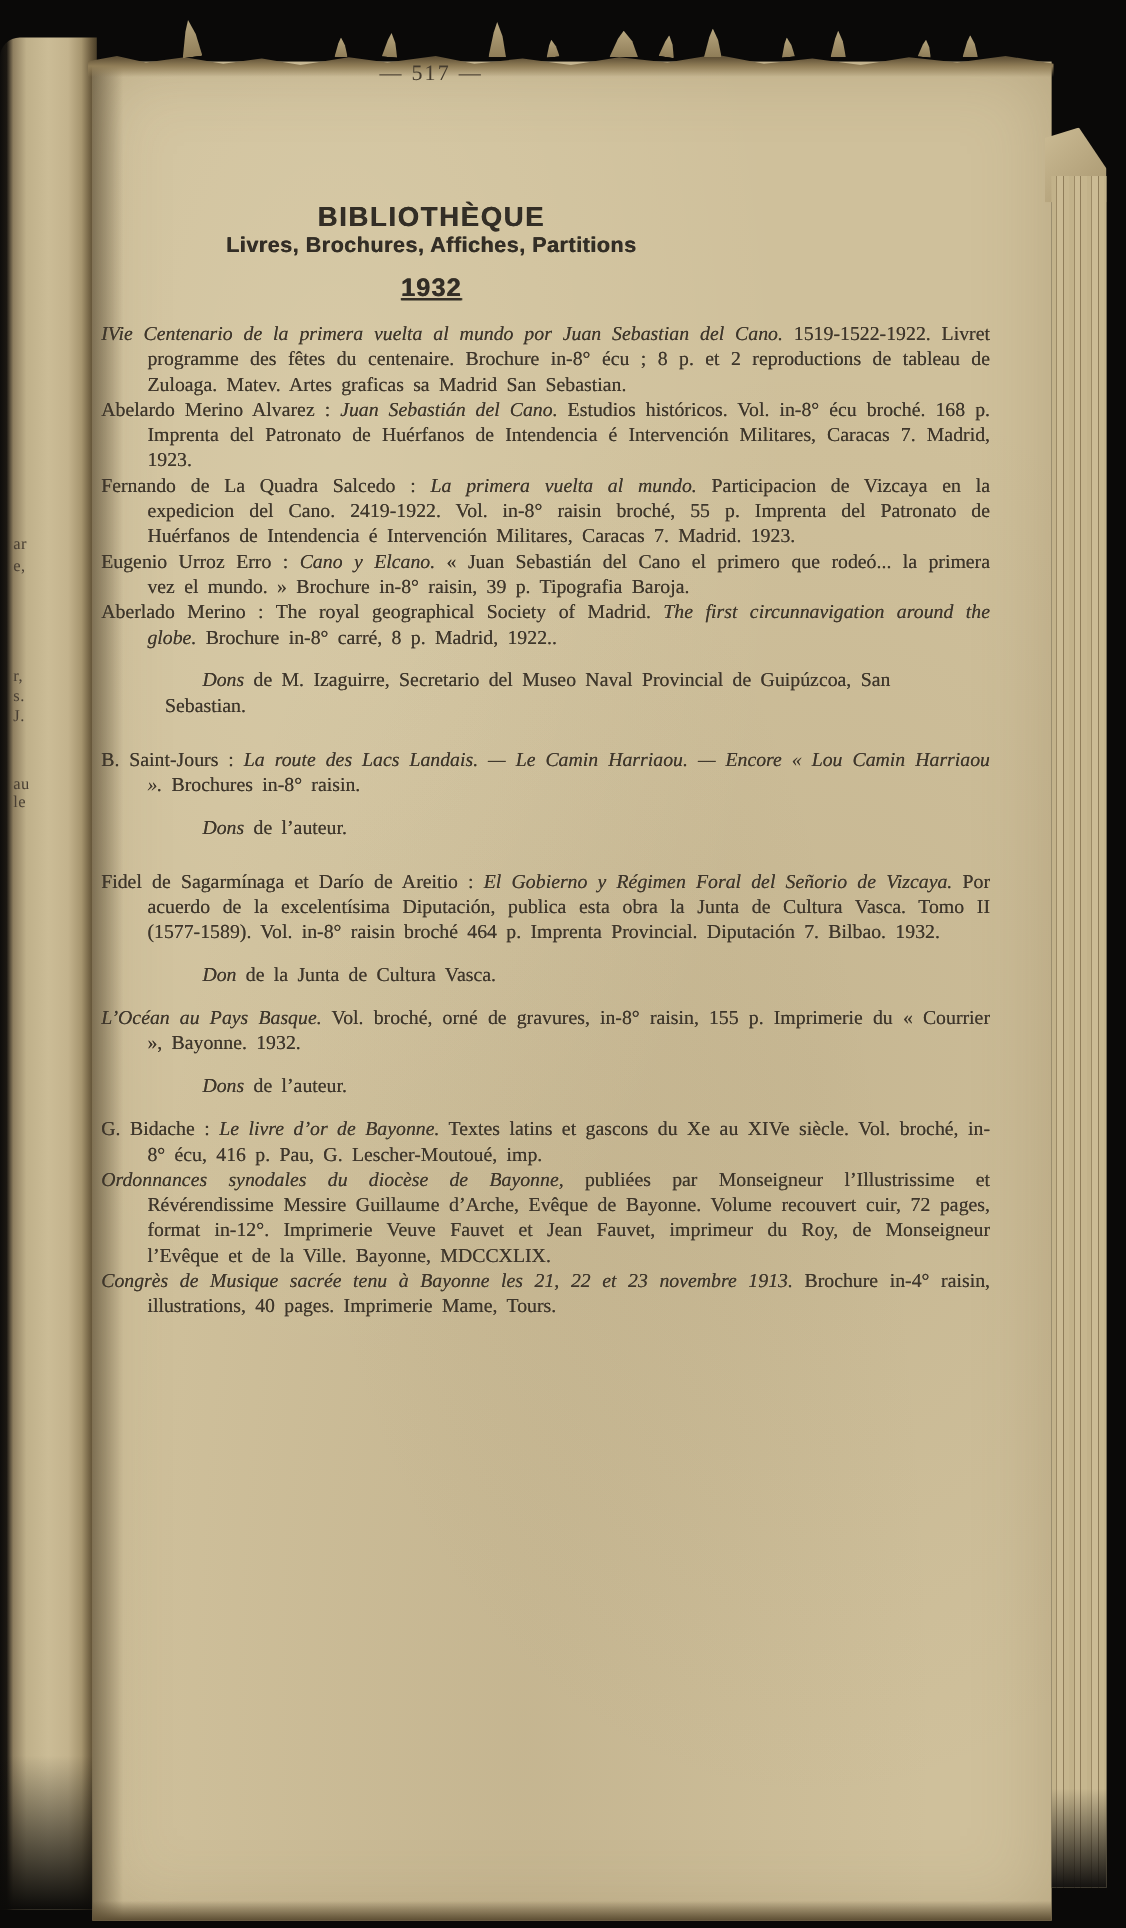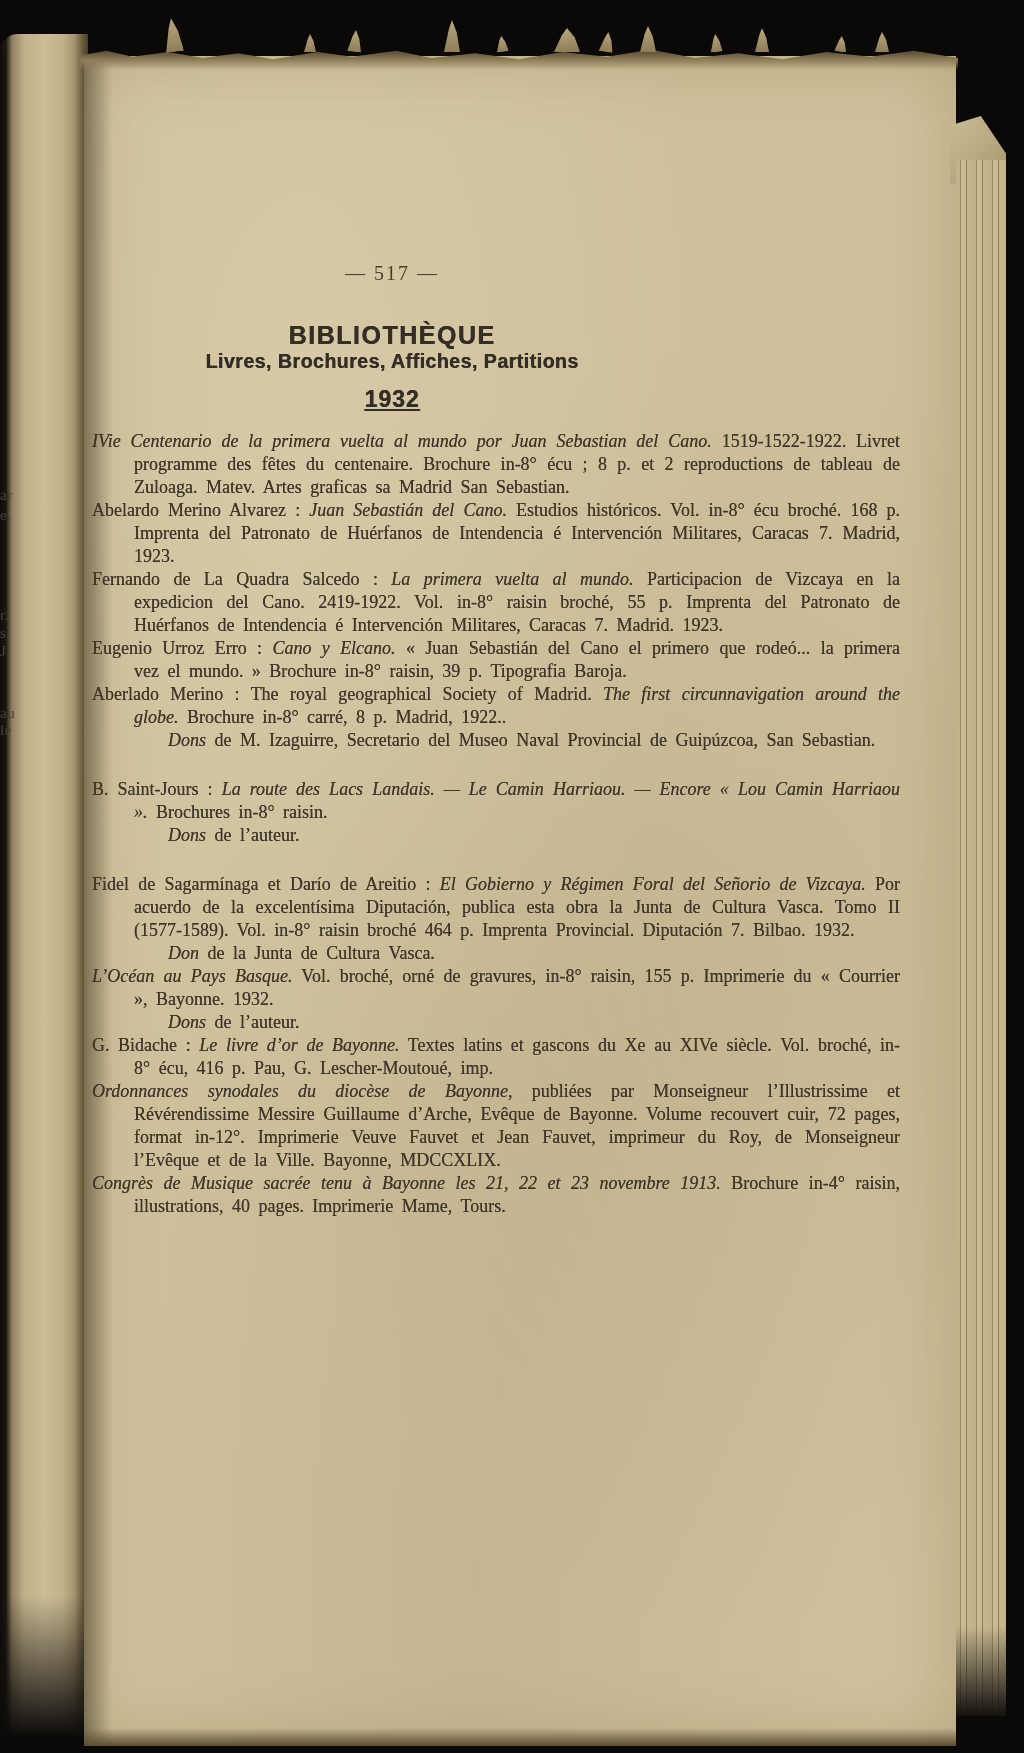--- a/index.html
+++ b/index.html
@@ -6,21 +6,21 @@
   .scene{position:relative;width:1024px;height:1753px;background:#0a0908;overflow:hidden;
          font-family:"Liberation Serif","DejaVu Serif",serif;}
 
   
   .facing{position:absolute;left:0;top:34px;height:1702px;width:88px;
           background:linear-gradient(90deg,#0e0d0b 0px,#1c1812 6px,#8f7f60 12px,#bfb08a 24px,
                      #cbbc96 44px,#c3b38d 62px,#a6956f 74px,#6f5f41 82px,#4a3e28 88px);
           border-top-left-radius:18px;}
   .facing::after{content:'';position:absolute;left:0;right:0;bottom:0;height:140px;
           background:linear-gradient(0deg,#0c0b09 0,rgba(12,11,9,0) 100%);}
-  .frag{position:absolute;left:0;width:16px;font-size:15px;color:#4a4034;line-height:16px;
+  .frag{position:absolute;left:12px;width:16px;font-size:15px;color:#4a4034;line-height:16px;
         letter-spacing:.5px;filter:blur(.2px);}
 
   
   .page{position:absolute;left:84px;top:56px;width:872px;height:1690px;
         background-color:#cfc09b;
         background-image:
           radial-gradient(ellipse at 25% 20%, rgba(255,250,225,.16), transparent 45%),
           radial-gradient(ellipse at 75% 55%, rgba(125,105,70,.10), transparent 50%),
           radial-gradient(ellipse at 45% 90%, rgba(125,105,70,.12), transparent 55%);
         box-shadow:inset 0 0 70px rgba(115,95,55,.28);}
@@ -41,29 +41,29 @@
         background:repeating-linear-gradient(90deg,#c2b28a 0 4px,#9c8a66 4px 5px,#cbbb94 5px 10px,
                    #8f7d5a 10px 11px,#c6b68e 11px 16px);}
   .fore::after{content:'';position:absolute;left:0;right:0;bottom:0;height:90px;
         background:linear-gradient(0deg,#141210,rgba(20,18,16,0));}
   .corner{position:absolute;left:950px;top:116px;width:56px;height:68px;
         background:linear-gradient(135deg,#cbbb94,#a8966f);
         clip-path:polygon(0 14%,55% 0,100% 55%,100% 100%,0 100%);}
 
   
   .content{position:absolute;left:8px;top:0;width:808px;color:#3e362b;}
-  .pageno{margin-top:206px;width:600px;text-align:center;font-size:20px;letter-spacing:2px;color:#453c2f;}
+  .pageno{width:600px;text-align:center;font-size:20px;letter-spacing:2px;color:#453c2f;}
   .title{font-family:"Liberation Sans","DejaVu Sans",sans-serif;font-weight:bold;text-align:center;
          width:600px;color:#332e26;text-shadow:.5px 0 0 currentColor;}
-  .h1{font-size:25px;letter-spacing:1.5px;margin-top:36px;}
+  .h1{font-size:25px;letter-spacing:1.5px;margin-top:104px;}
   .h2{font-size:19.5px;letter-spacing:.5px;}
   .h3{font-size:23px;letter-spacing:1px;margin-top:13px;text-decoration:underline;}
   .bib{margin-top:17px;font-size:18px;line-height:23px;text-shadow:0 0 .5px rgba(62,54,43,.85);}
   .entry{margin:0;padding-left:42px;text-indent:-42px;text-align:justify;word-spacing:.22em;}
-  .don{margin:0;padding-left:42px;text-indent:34px;word-spacing:.22em;}
+  .don{margin:16px;padding-left:42px;text-indent:34px;word-spacing:.22em;}
   .gap{margin-top:26px;font-family:Liberation Serif, serif;}
   .it{font-style:italic;}
 </style>
 </head>
 <body>
 
 <div class="scene">
 
   <div class="facing">
     <div id="fragments">

